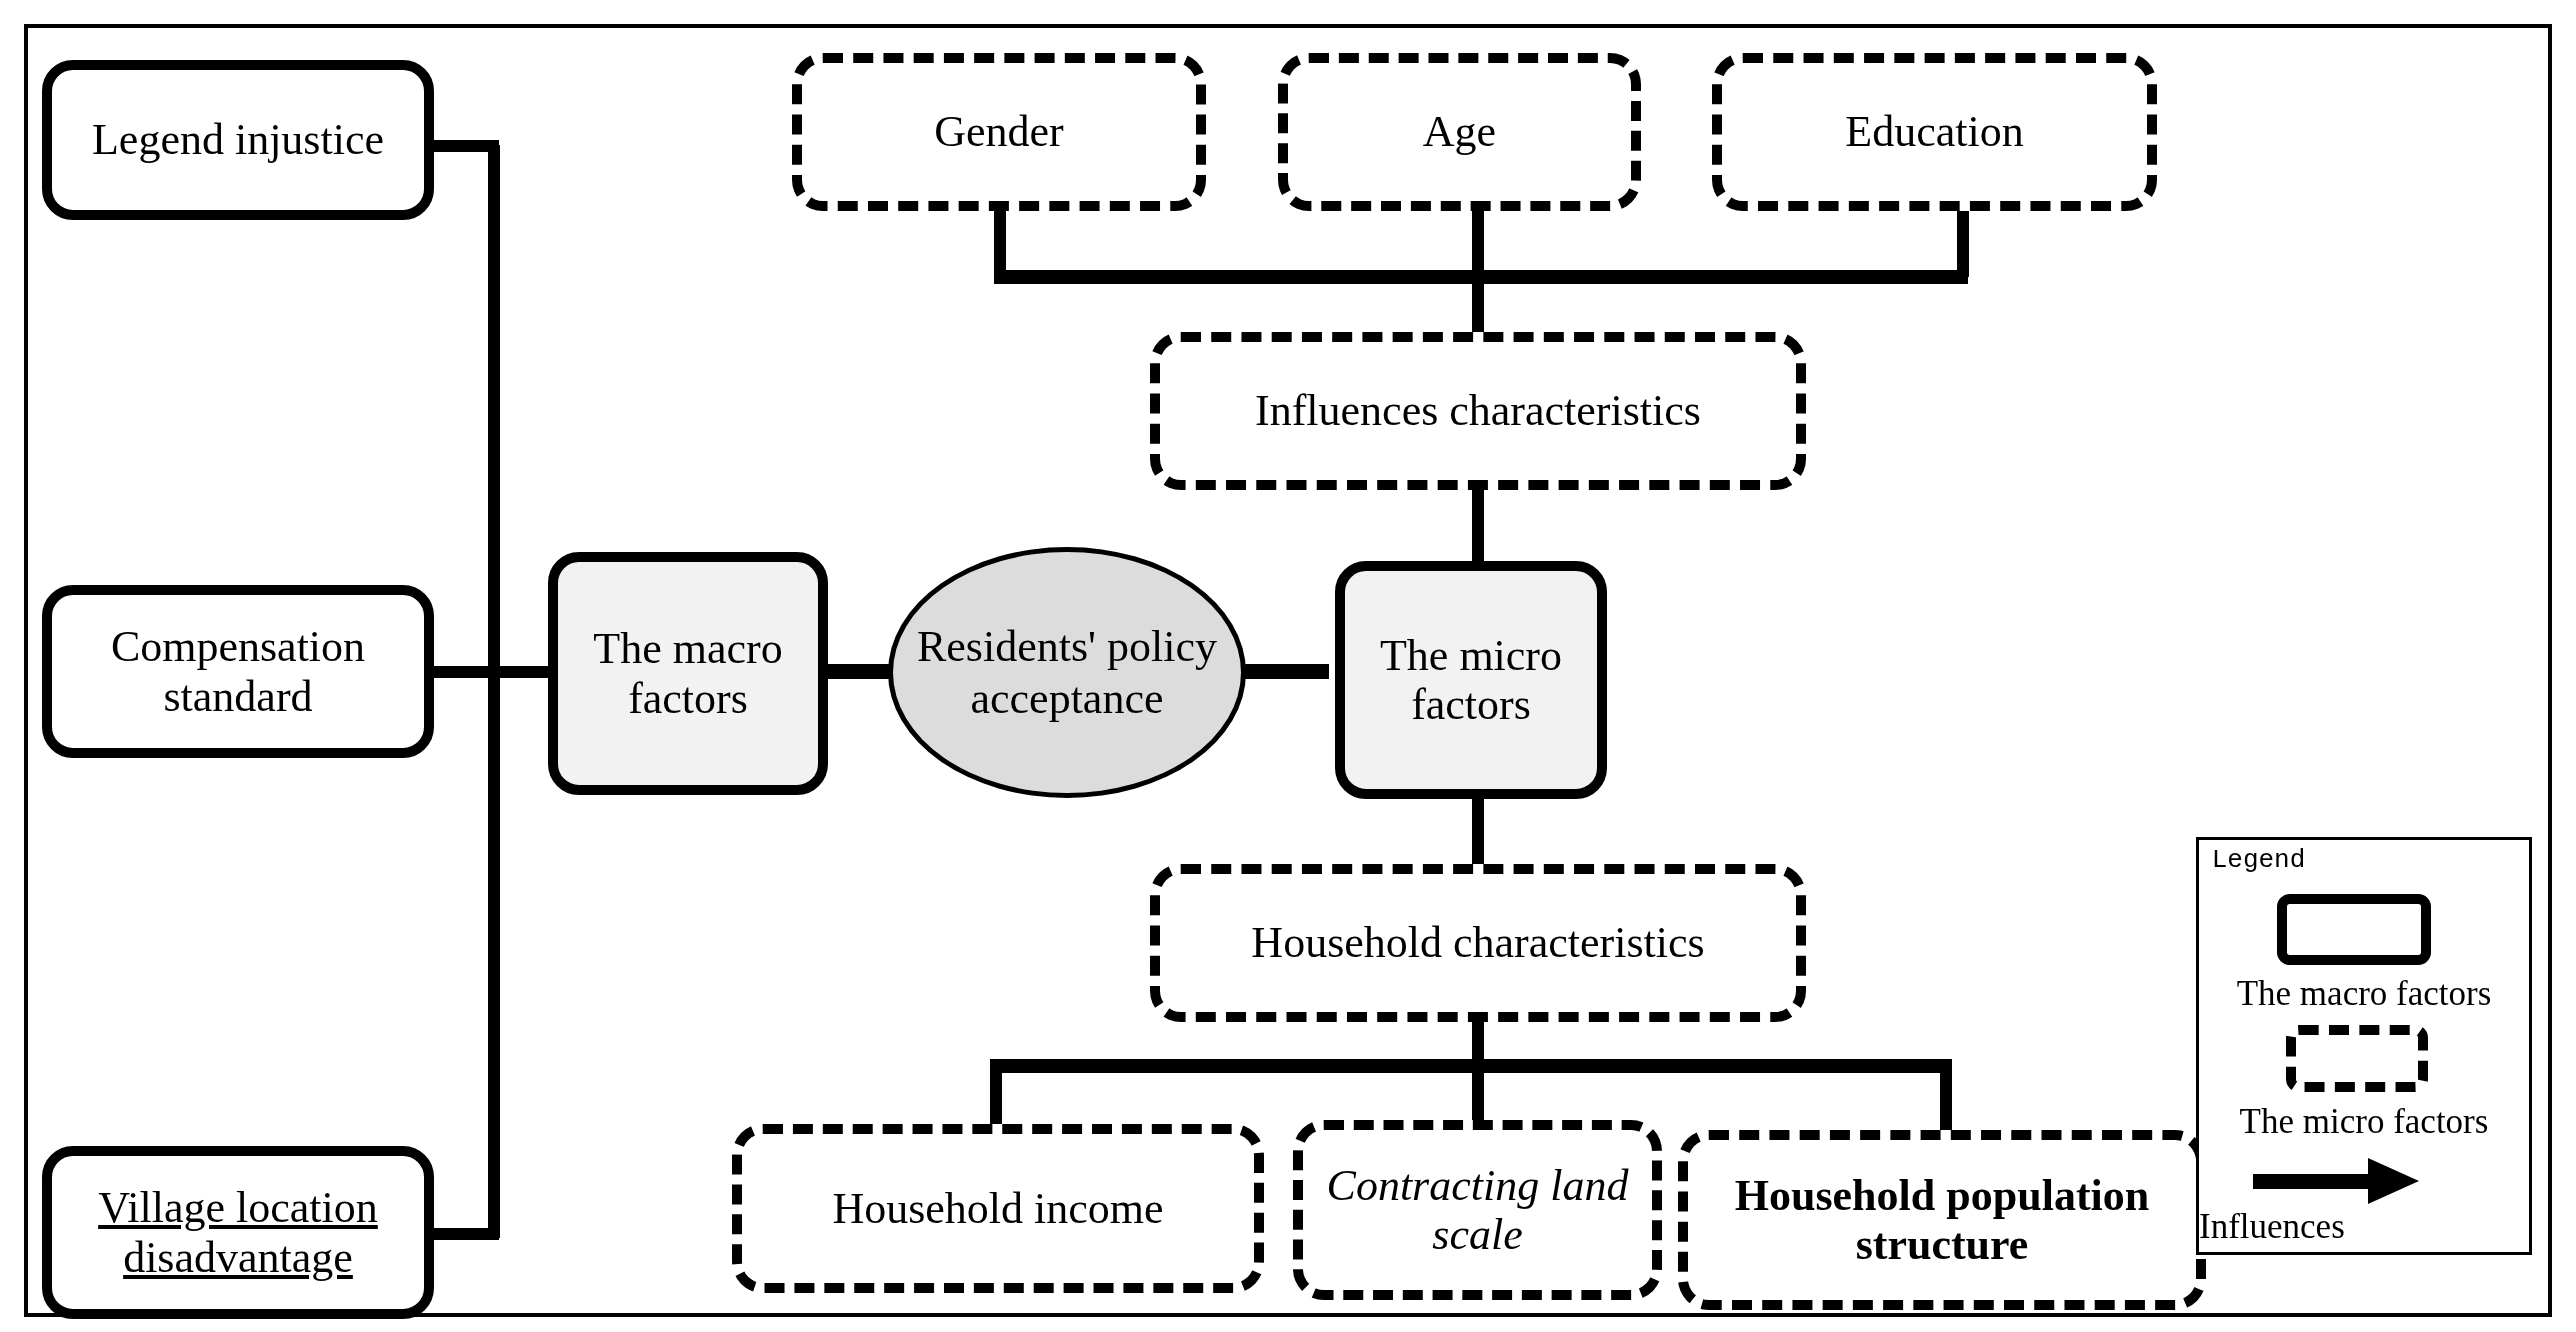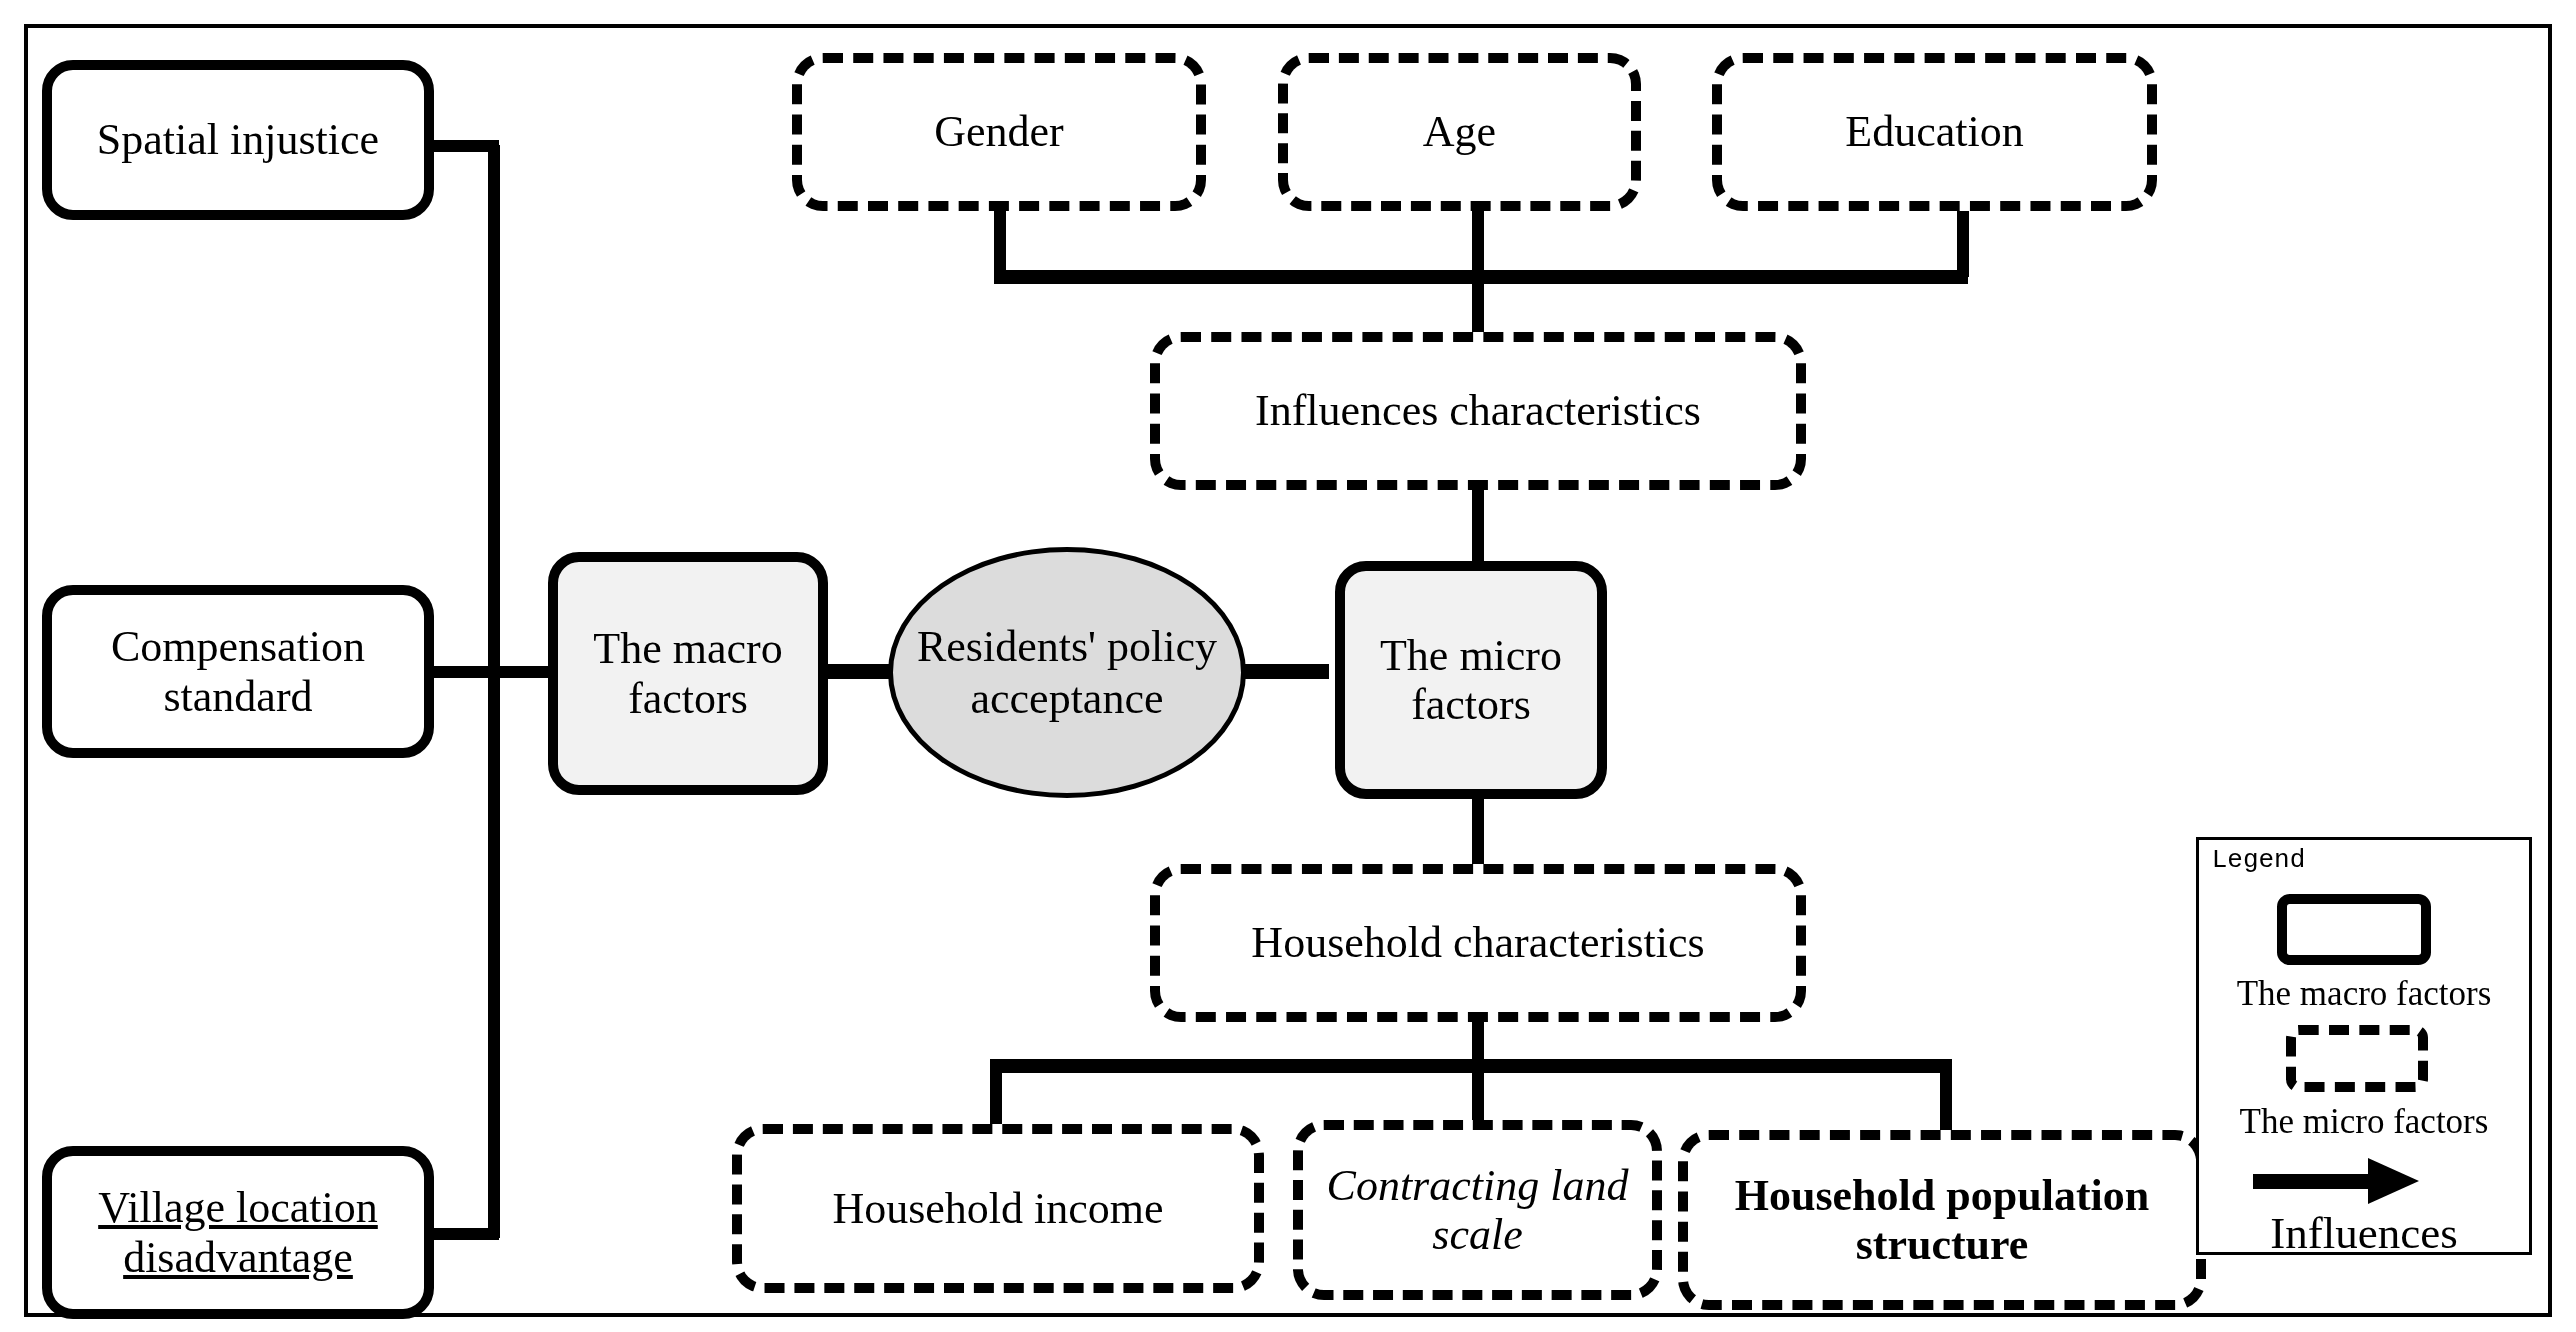--- a/index.html
+++ b/index.html
@@ -161,22 +161,21 @@
     width: 0; height: 0;
     border-top: 23.6px solid transparent;
     border-bottom: 23.6px solid transparent;
     border-left: 51px solid #000;
   }
   .legend-label-influences {
     position: absolute;
     left: 0;
     top: 367px;
     width: 100%;
-    text-align: center;
-    font-size: 45px;
+    font-size: 35px;
   }
 
   .fs-48 { font-size: 44px; }
 </style>
 </head>
 <body>
 
 <div id="canvas">
   <div class="frame"></div>
 
@@ -207,21 +206,21 @@
 
   <div class="vline" style="left:1472px; top:776px; width:11.8px; height:104px;"></div>
 
   <div class="vline" style="left:1472px; top:1017px; width:11.8px; height:118px;"></div>
   <div class="hline" style="left:990px; top:1059px; width:962px; height:13.6px;"></div>
   <div class="vline" style="left:990px; top:1059px; width:11.8px; height:76px;"></div>
   <div class="vline" style="left:1472px; top:1059px; width:11.8px; height:76px;"></div>
   <div class="vline" style="left:1940px; top:1059px; width:11.8px; height:82px;"></div>
 
   <div class="node solid fs-48" style="left:42px; top:60px; width:392px; height:160px;">
-    <span class="label">Spatial injustice</span>
+    <span class="label">Legend injustice</span>
   </div>
 
   <div class="node solid fs-48" style="left:42px; top:585px; width:392px; height:173px;">
     <span class="label">Compensation standard</span>
   </div>
 
   <div class="node solid fs-48" style="left:42px; top:1146px; width:392px; height:173px;text-decoration:underline;">
     <span class="label">Village location disadvantage</span>
   </div>
 

